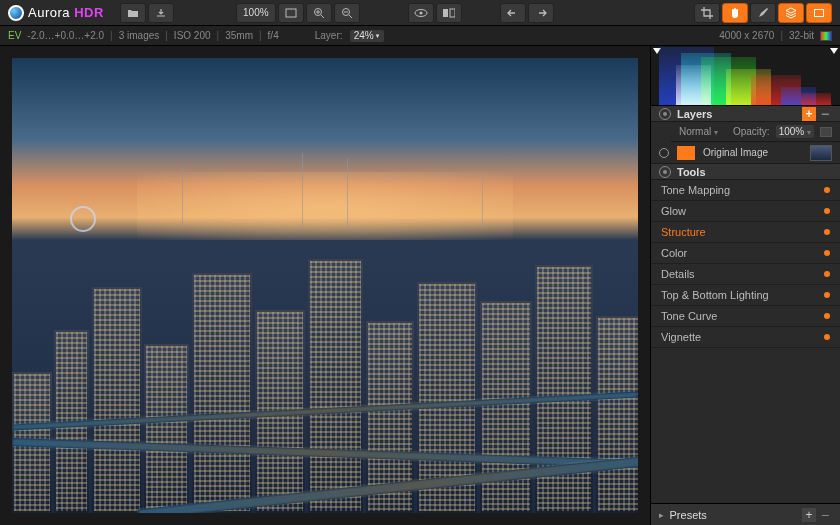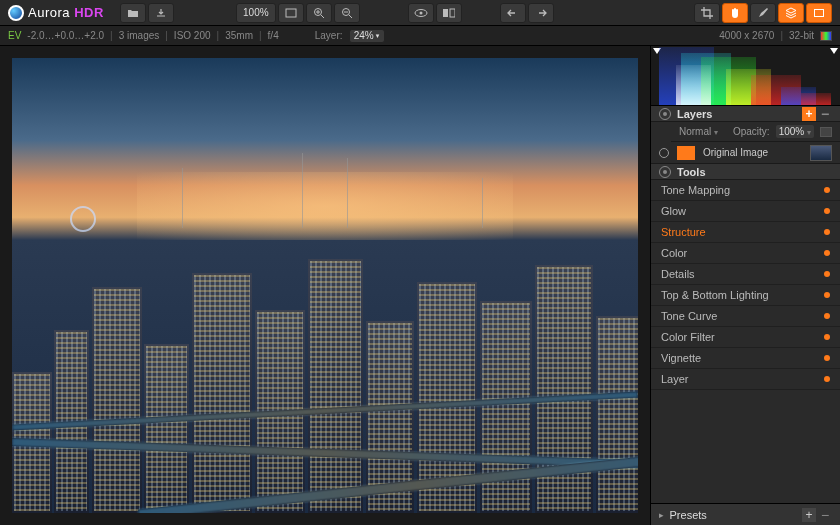--- a/index.html
+++ b/index.html
@@ -300,29 +300,21 @@
         </div>
         <div class="tool-row">
           <span>Top &amp; Bottom Lighting</span>
           <span class="dot"></span>
         </div>
         <div class="tool-row">
           <span>Tone Curve</span>
           <span class="dot"></span>
         </div>
         <div class="tool-row">
-          <span>Color Filter</span>
-          <span class="dot"></span>
-        </div>
-        <div class="tool-row">
           <span>Vignette</span>
-          <span class="dot"></span>
-        </div>
-        <div class="tool-row">
-          <span>Layer</span>
           <span class="dot"></span>
         </div>
       </div>
 
     <div class="presets-bar">
       <span class="caret">▸</span>
       <span>Presets</span>
       <span class="plus">+</span>
       <span class="minus">−</span>
     </div>

